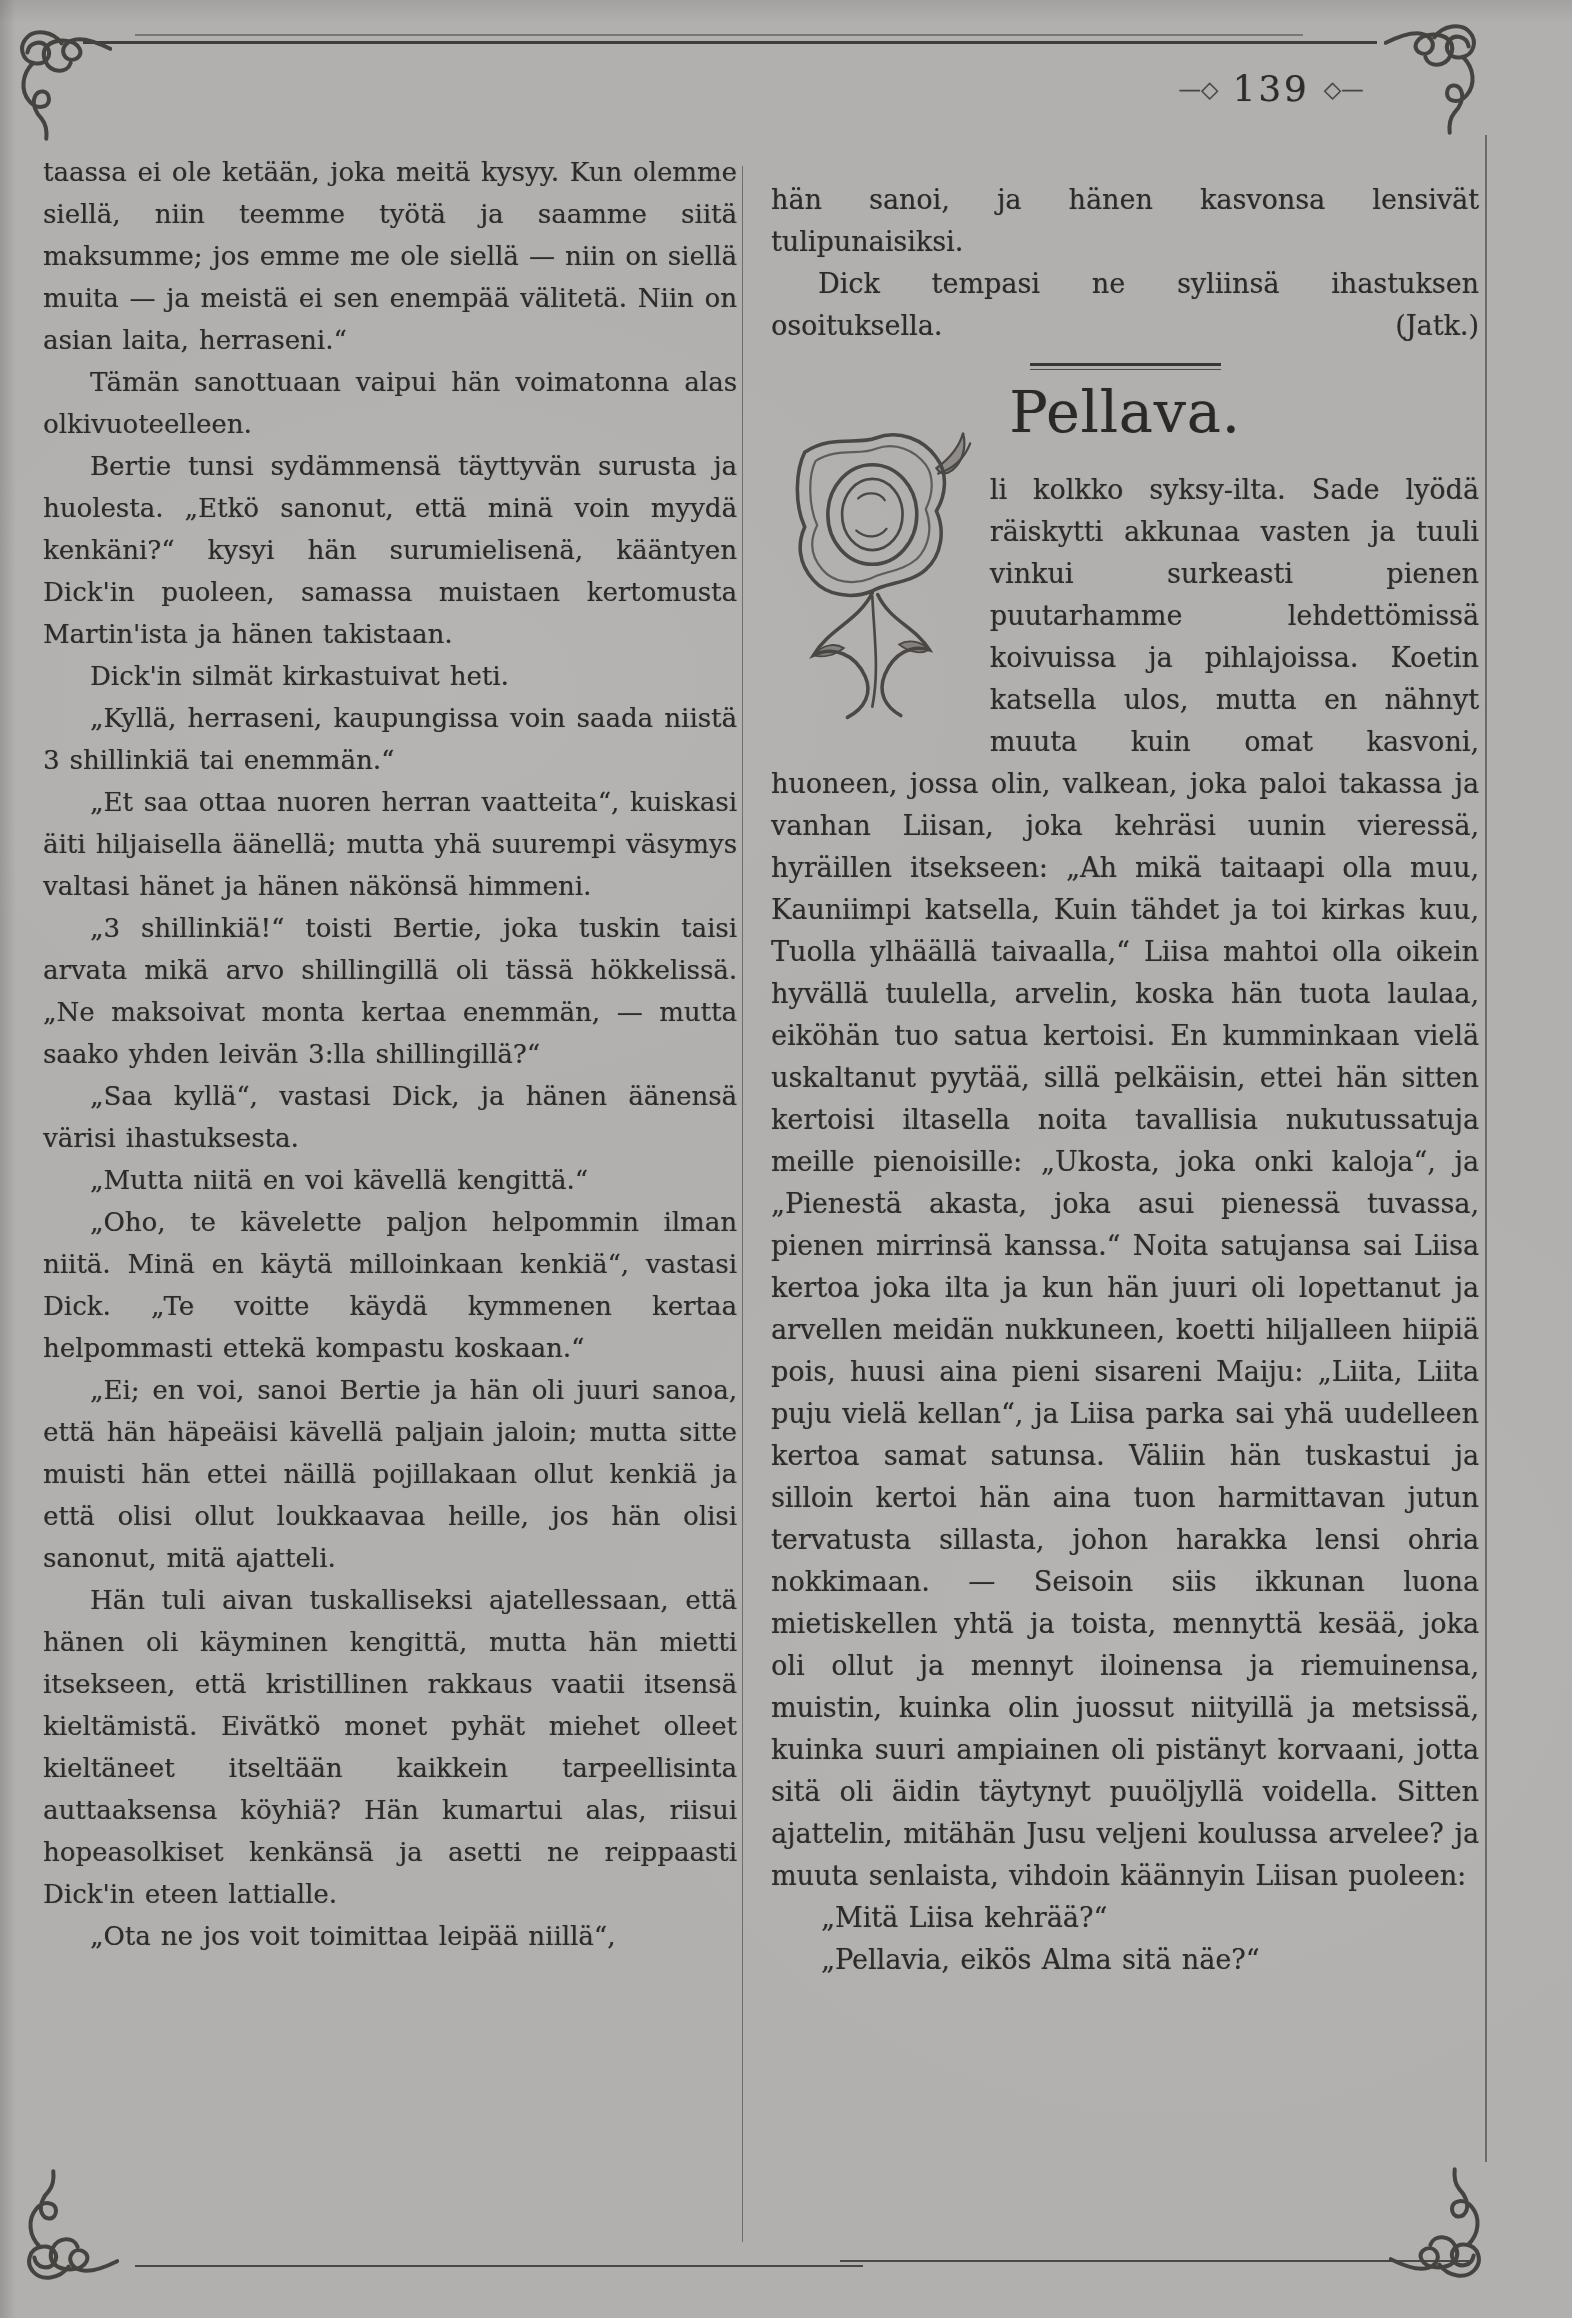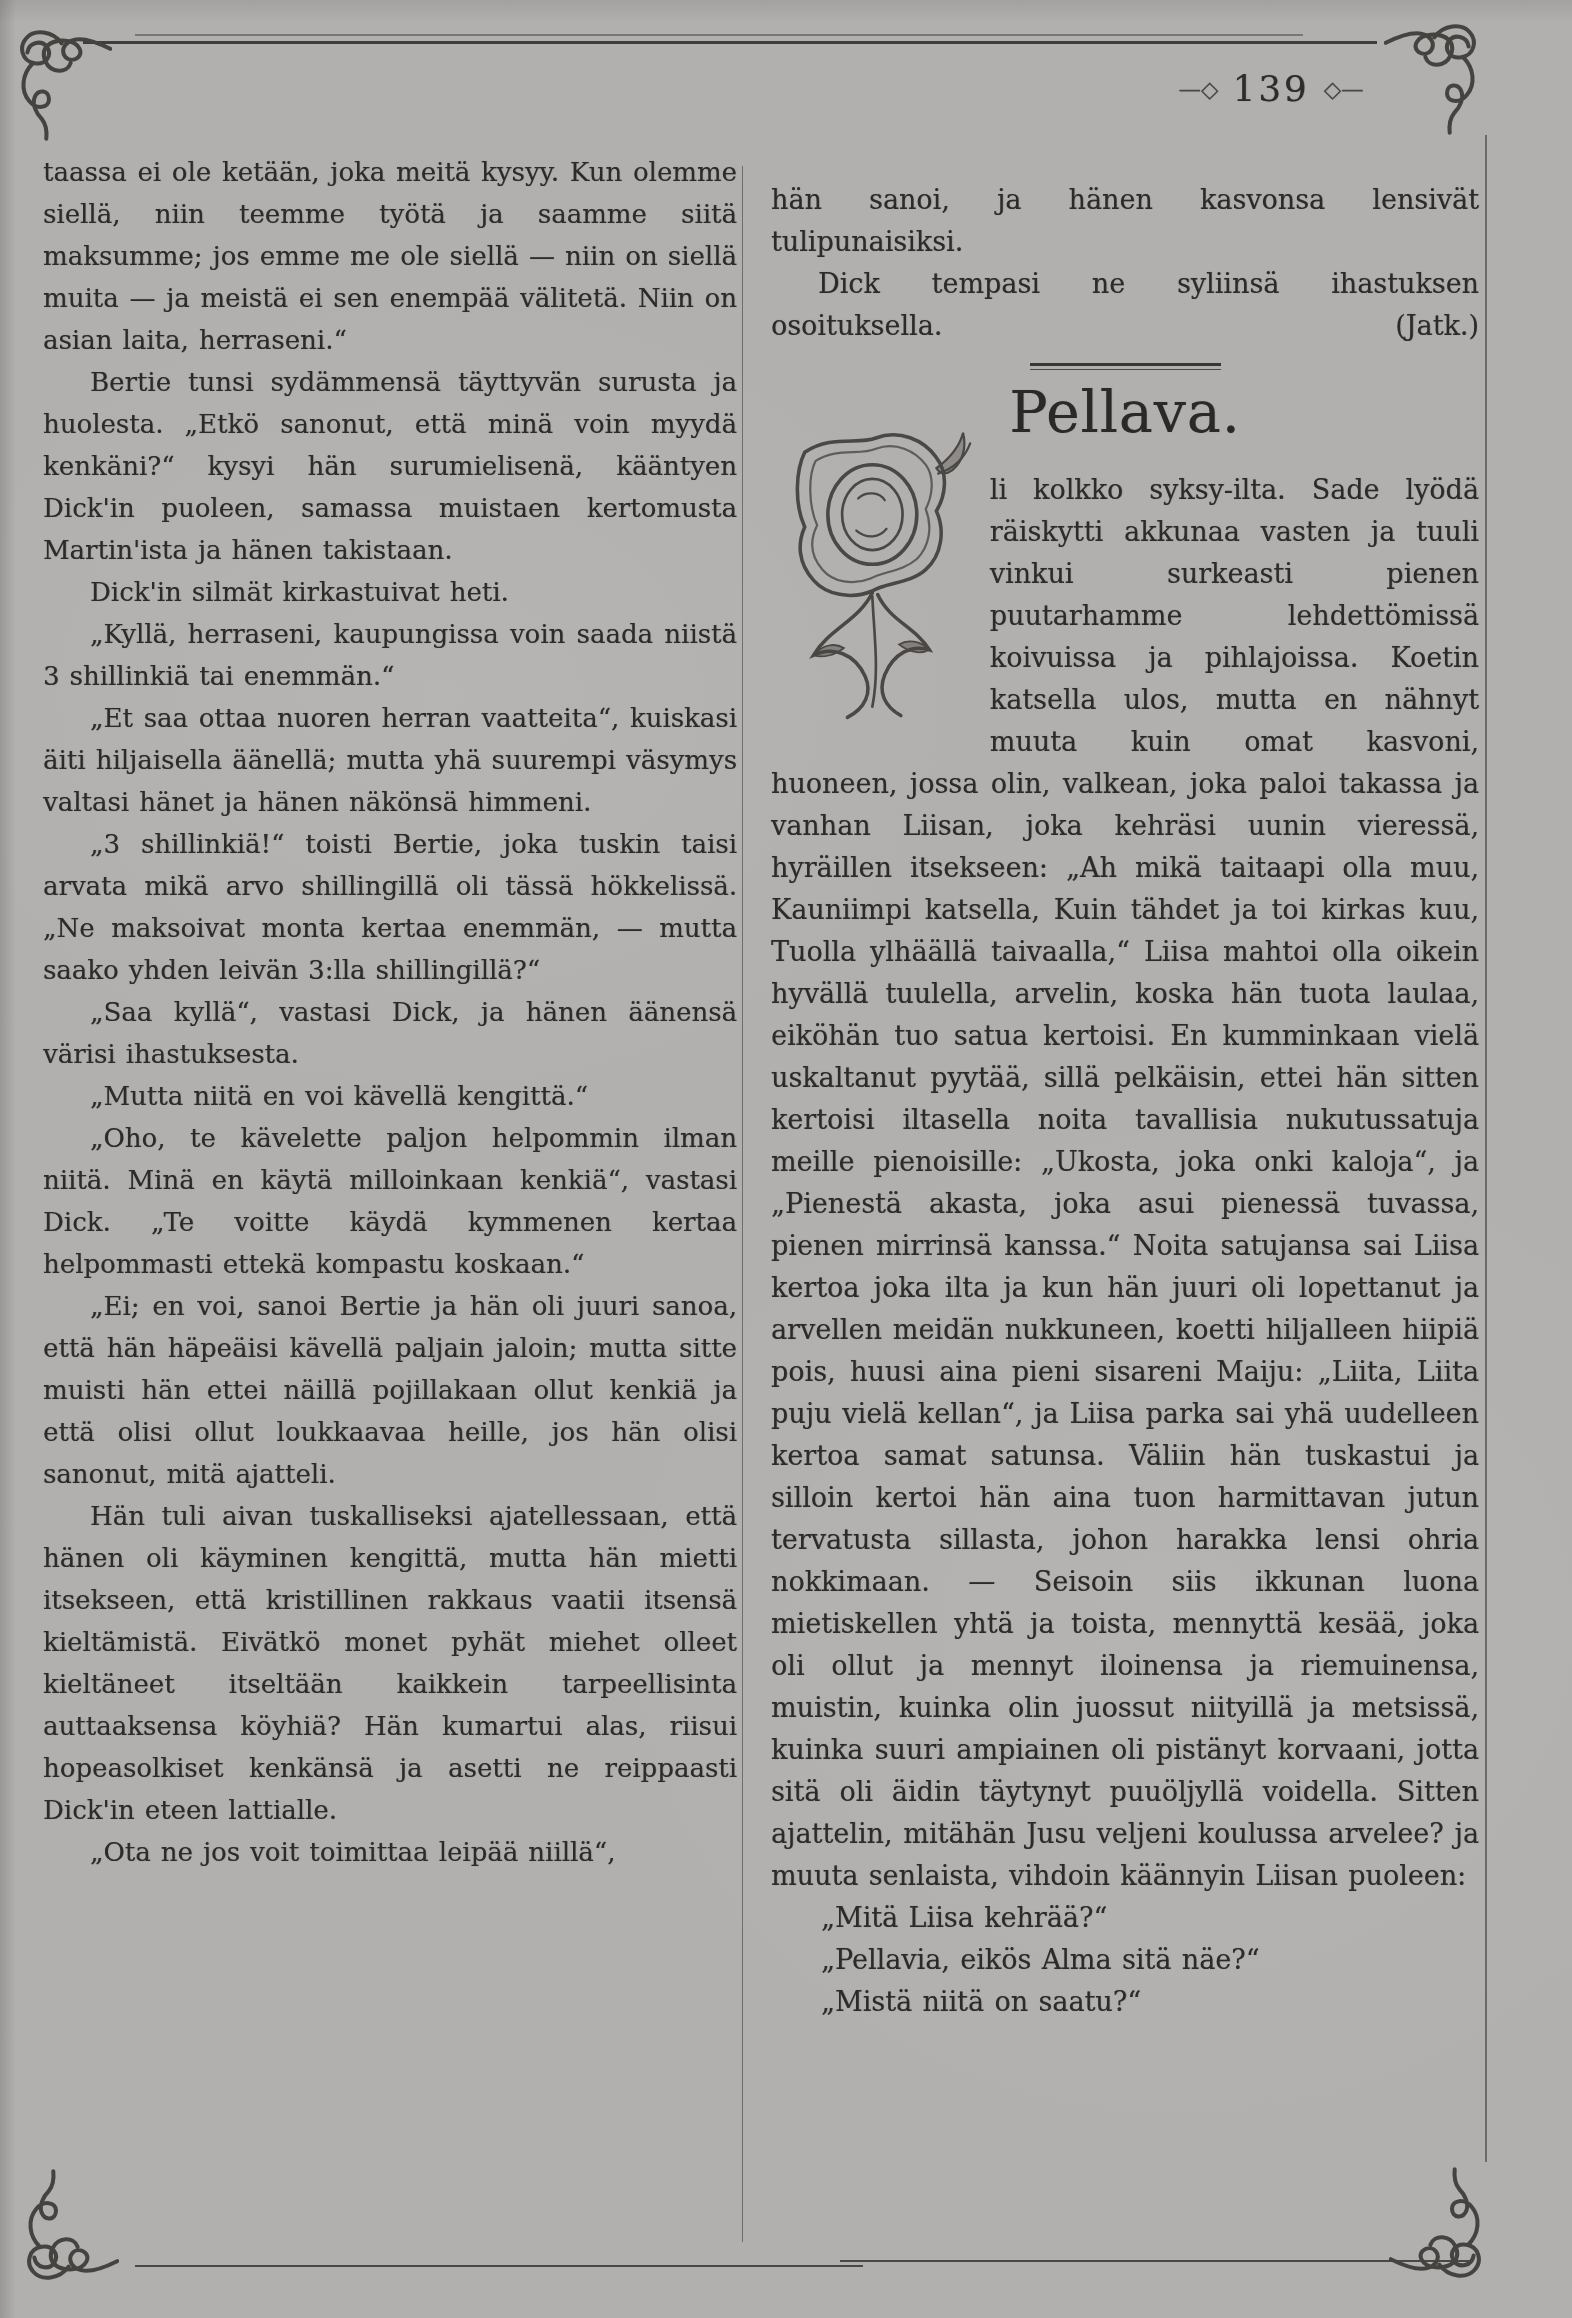--- a/index.html
+++ b/index.html
@@ -96,20 +96,21 @@
         <use href="#knot"></use>
       </svg>
   </div>
 
   <div class="page-header ink">
     <span class="orn">—◇</span><span>139</span><span class="orn">◇—</span>
   </div>
 
   <div class="col col-left ink">
     <p>taassa ei ole ketään, joka meitä kysyy. Kun olemme siellä, niin teemme työtä ja saamme siitä maksumme; jos emme me ole siellä — niin on siellä muita — ja meistä ei sen enempää välitetä. Niin on asian laita, herraseni.“</p>
+    <p class="ind">Tämän sanottuaan vaipui hän voimatonna alas olkivuoteelleen.</p>
     <p class="ind">Bertie tunsi sydämmensä täyttyvän surusta ja huolesta. „Etkö sanonut, että minä voin myydä kenkäni?“ kysyi hän surumielisenä, kääntyen Dick'in puoleen, samassa muistaen kertomusta Martin'ista ja hänen takistaan.</p>
     <p class="ind">Dick'in silmät kirkastuivat heti.</p>
     <p class="ind">„Kyllä, herraseni, kaupungissa voin saada niistä 3 shillinkiä tai enemmän.“</p>
     <p class="ind">„Et saa ottaa nuoren herran vaatteita“, kuiskasi äiti hiljaisella äänellä; mutta yhä suurempi väsymys valtasi hänet ja hänen näkönsä himmeni.</p>
     <p class="ind">„3 shillinkiä!“ toisti Bertie, joka tuskin taisi arvata mikä arvo shillingillä oli tässä hökkelissä. „Ne maksoivat monta kertaa enemmän, — mutta saako yhden leivän 3:lla shillingillä?“</p>
     <p class="ind">„Saa kyllä“, vastasi Dick, ja hänen äänensä värisi ihastuksesta.</p>
     <p class="ind">„Mutta niitä en voi kävellä kengittä.“</p>
     <p class="ind">„Oho, te kävelette paljon helpommin ilman niitä. Minä en käytä milloinkaan kenkiä“, vastasi Dick. „Te voitte käydä kymmenen kertaa helpommasti ettekä kompastu koskaan.“</p>
     <p class="ind">„Ei; en voi, sanoi Bertie ja hän oli juuri sanoa, että hän häpeäisi kävellä paljain jaloin; mutta sitte muisti hän ettei näillä pojillakaan ollut kenkiä ja että olisi ollut loukkaavaa heille, jos hän olisi sanonut, mitä ajatteli.</p>
     <p class="ind">Hän tuli aivan tuskalliseksi ajatellessaan, että hänen oli käyminen kengittä, mutta hän mietti itsekseen, että kristillinen rakkaus vaatii itsensä kieltämistä. Eivätkö monet pyhät miehet olleet kieltäneet itseltään kaikkein tarpeellisinta auttaaksensa köyhiä? Hän kumartui alas, riisui hopeasolkiset kenkänsä ja asetti ne reippaasti Dick'in eteen lattialle.</p>
@@ -145,18 +146,17 @@
             <path d="M184 52 C 200 40, 210 28, 214 12 C 218 28, 214 44, 202 54 C 194 60, 188 58, 184 52 Z" fill="rgba(74,71,68,.35)" stroke-width="2.5"></path>
             <path d="M186 58 C 204 52, 216 40, 222 24" stroke-width="2.5"></path>
           </g>
         </svg>
       </span><span>li kolkko syksy-ilta. Sade lyödä räiskytti akkunaa vasten ja tuuli vinkui surkeasti pienen puutarhamme lehdettömissä koivuissa ja pihlajoissa. Koetin katsella ulos, mutta en nähnyt muuta kuin omat kasvoni, huoneen, jossa olin, valkean, joka paloi takassa ja vanhan Liisan, joka kehräsi uunin vieressä, hyräillen itsekseen: „Ah mikä taitaapi olla muu, Kauniimpi katsella, Kuin tähdet ja toi kirkas kuu, Tuolla ylhäällä taivaalla,“ Liisa mahtoi olla oikein hyvällä tuulella, arvelin, koska hän tuota laulaa, eiköhän tuo satua kertoisi. En kumminkaan vielä uskaltanut pyytää, sillä pelkäisin, ettei hän sitten kertoisi iltasella noita tavallisia nukutussatuja meille pienoisille: „Ukosta, joka onki kaloja“, ja „Pienestä akasta, joka asui pienessä tuvassa, pienen mirrinsä kanssa.“ Noita satujansa sai Liisa kertoa joka ilta ja kun hän juuri oli lopettanut ja arvellen meidän nukkuneen, koetti hiljalleen hiipiä pois, huusi aina pieni sisareni Maiju: „Liita, Liita puju vielä kellan“, ja Liisa parka sai yhä uudelleen kertoa samat satunsa. Väliin hän tuskastui ja silloin kertoi hän aina tuon harmittavan jutun tervatusta sillasta, johon harakka lensi ohria nokkimaan. — Seisoin siis ikkunan luona mietiskellen yhtä ja toista, mennyttä kesää, joka oli ollut ja mennyt iloinensa ja riemuinensa, muistin, kuinka olin juossut niityillä ja metsissä, kuinka suuri ampiainen oli pistänyt korvaani, jotta sitä oli äidin täytynyt puuöljyllä voidella. Sitten ajattelin, mitähän Jusu veljeni koulussa arvelee? ja muuta senlaista, vihdoin käännyin Liisan puoleen:</span>
     </p>
 
     <div class="dialogue">
       <p>„Mitä Liisa kehrää?“</p>
       <p>„Pellavia, eikös Alma sitä näe?“</p>
-      <p>„Mistä niitä on saatu?“</p>
     </div>
   </div>
 
 </div>
 
 
 </body></html>

